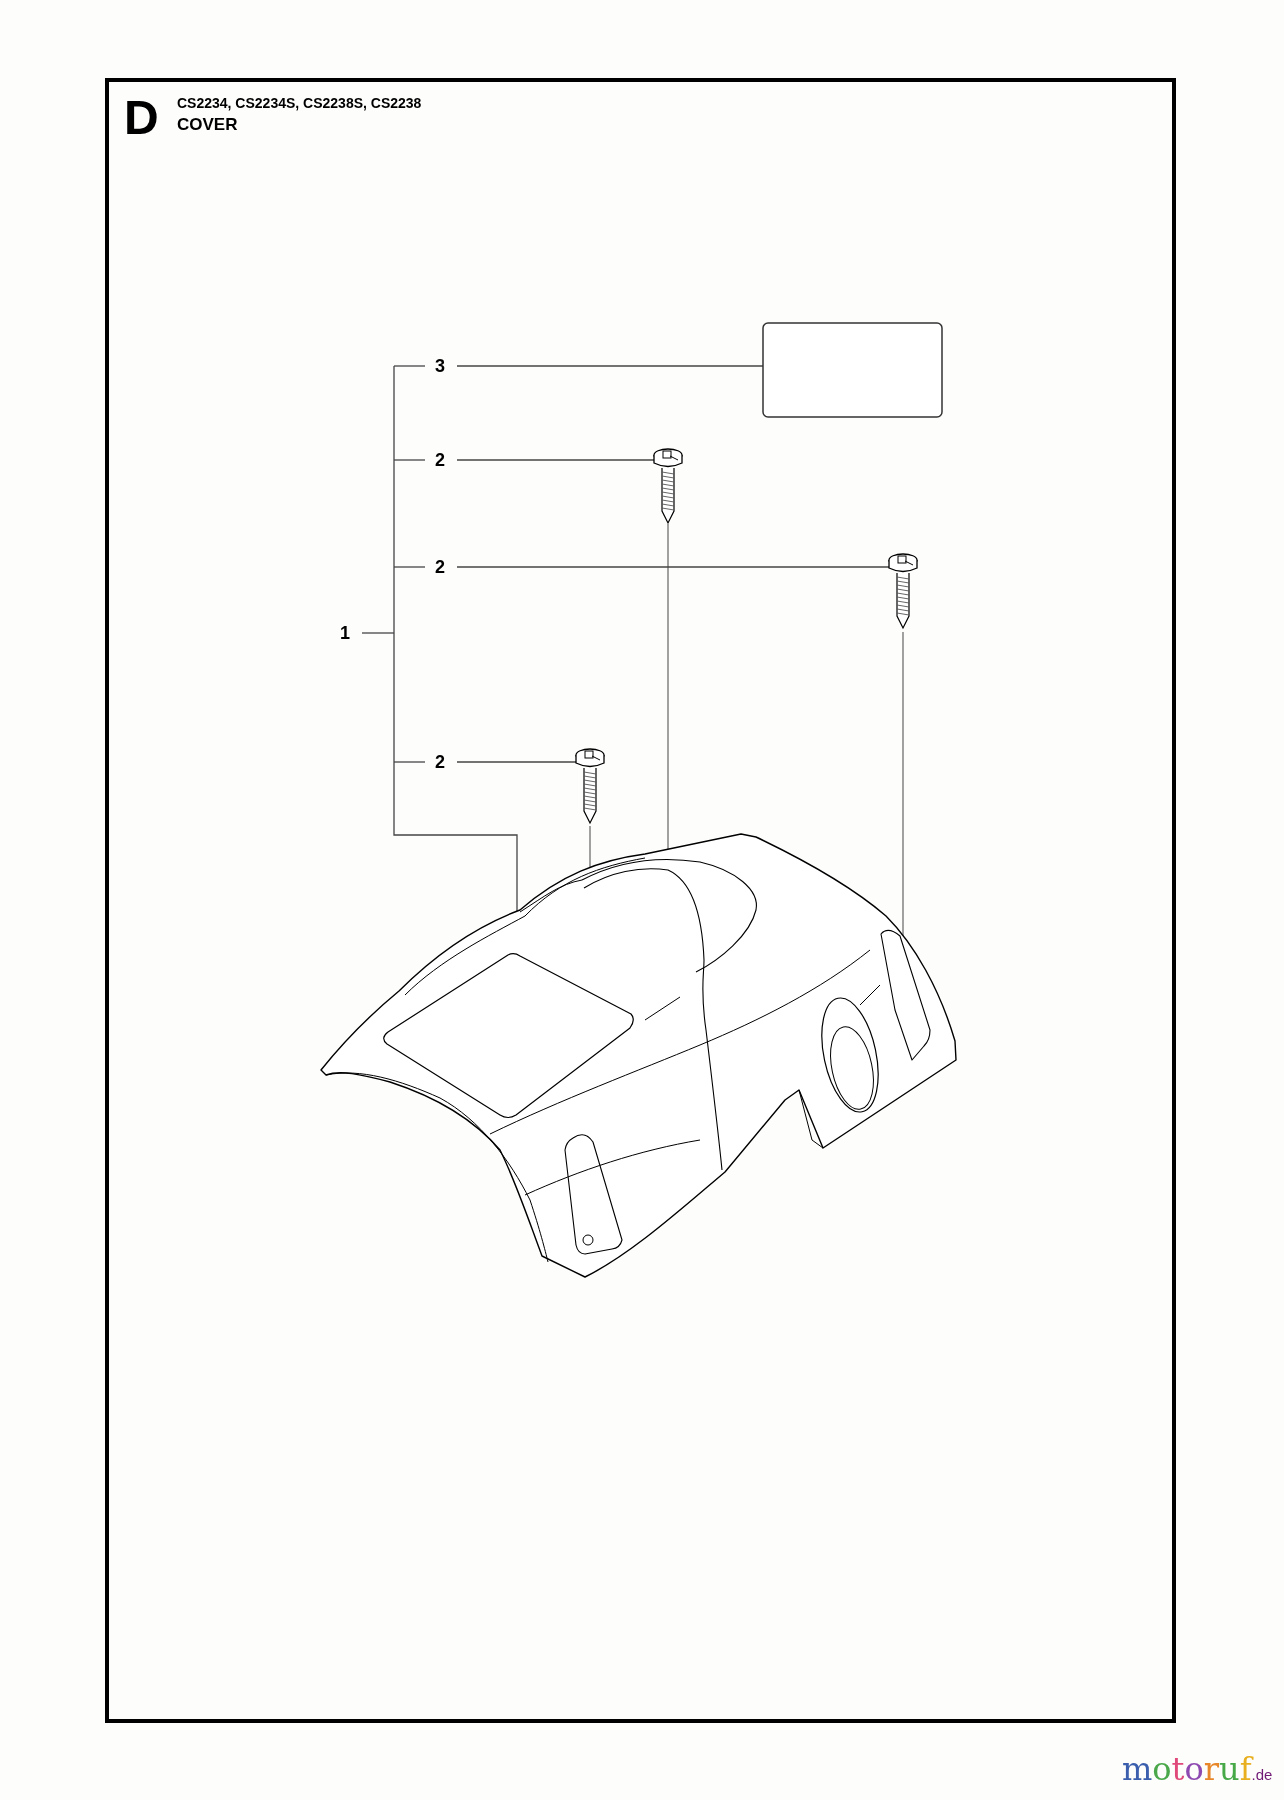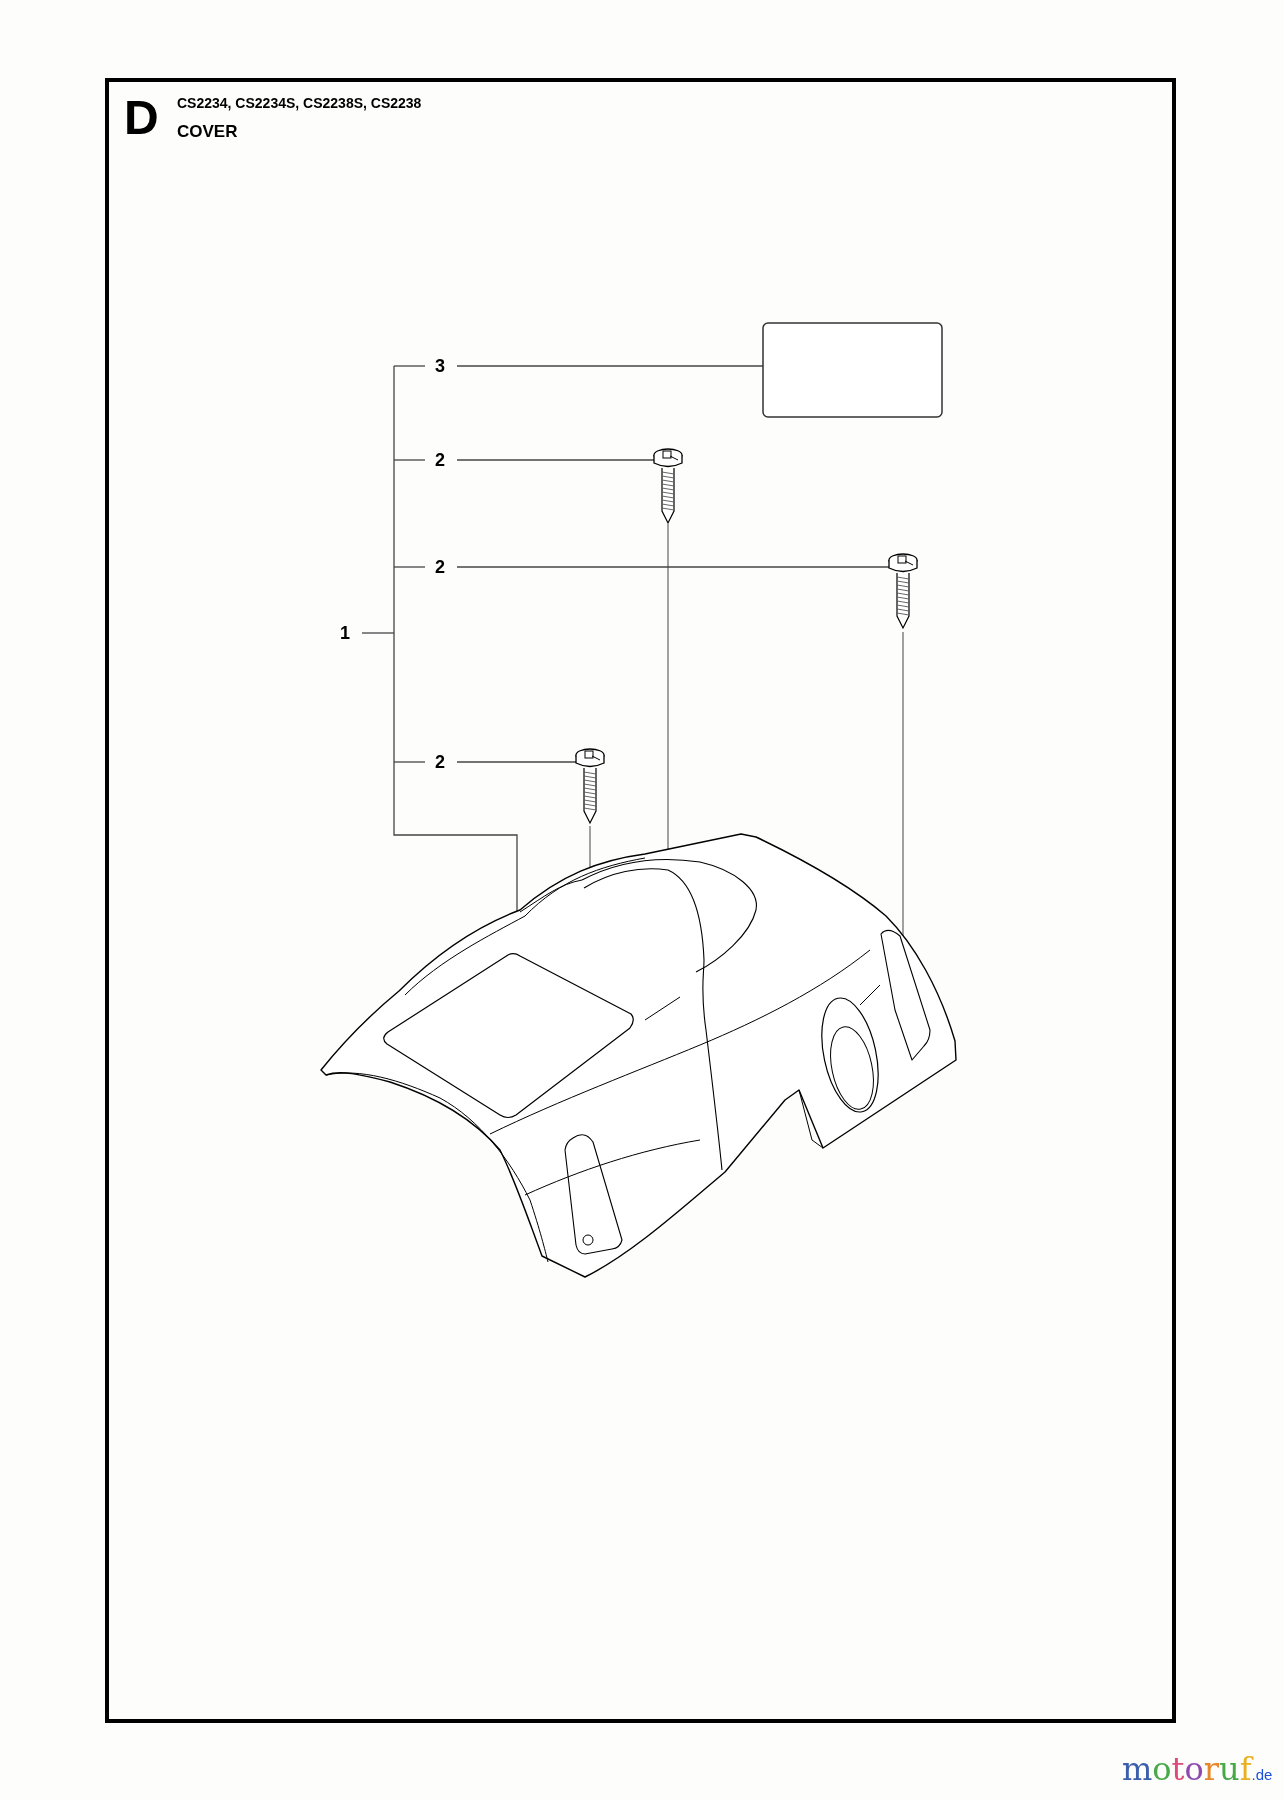--- a/index.html
+++ b/index.html
@@ -3,27 +3,27 @@
 <meta charset="utf-8">
 <style>
   html, body { margin:0; padding:0; background:#fdfefc; }
   body { width:1284px; height:1800px; position:relative; overflow:hidden;
          font-family:"Liberation Sans", sans-serif; color:#000; }
   .frame { position:absolute; left:105px; top:78px; width:1063px; height:1637px;
            border:4px solid #000; box-sizing:content-box; }
   .section-letter { position:absolute; left:124px; top:94px; font-size:48px; font-weight:bold;
                     line-height:1; letter-spacing:-1px; }
   .models { position:absolute; left:177px; top:96px; font-size:14px; font-weight:bold; line-height:1; }
-  .title  { position:absolute; left:177px; top:123px; font-size:17px; font-weight:bold; line-height:1; }
+  .title  { position:absolute; left:177px; top:116px; font-size:17px; font-weight:bold; line-height:1; }
   svg.drawing { position:absolute; left:0; top:0; width:1284px; height:1800px; }
   .callout { position:absolute; font-size:18px; font-weight:bold; line-height:1;
              transform:translate(-50%,-50%); background:#fdfefc; padding:0 3px; }
   .watermark { position:absolute; left:1122px; top:1753px; font-family:"DejaVu Serif", serif;
                font-size:32px; line-height:1; white-space:nowrap; }
-  .watermark .de { font-size:15px; color:#1d4ed8; font-family:"Liberation Sans", sans-serif; }
+  .watermark .de { font-size:15px; color:#701a75; font-family:"Liberation Sans", sans-serif; }
 </style>
 </head>
 <body>
 
 <div class="frame"></div>
 
 <div class="section-letter">D</div>
 <div class="models">CS2234, CS2234S, CS2238S, CS2238</div>
 <div class="title">COVER</div>
 

